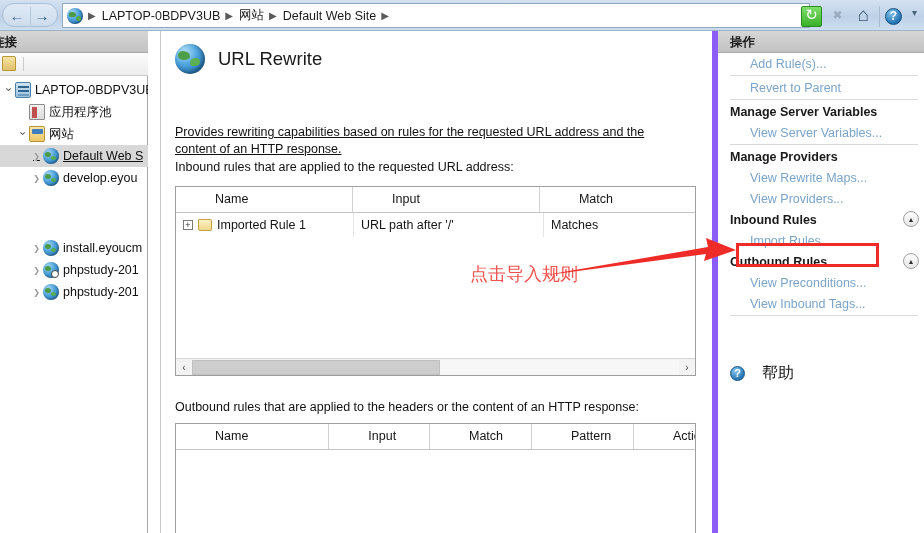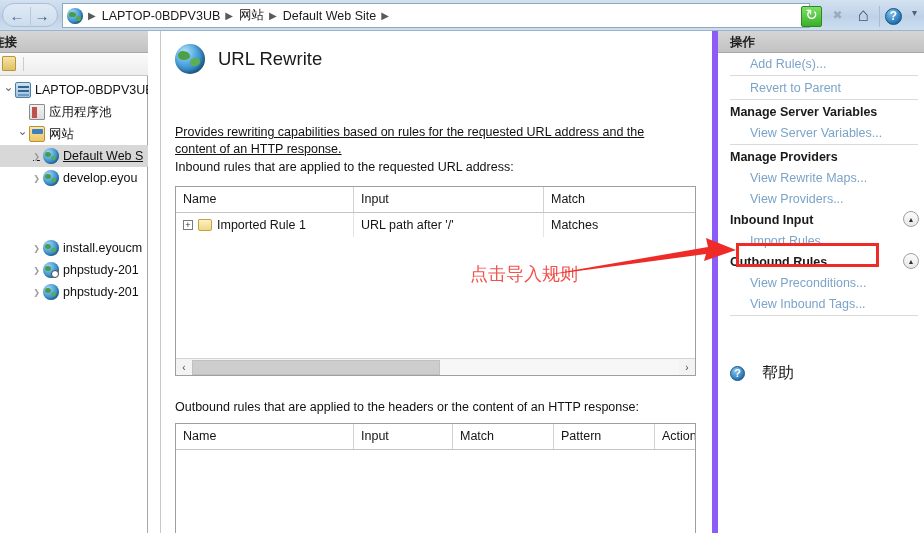--- a/index.html
+++ b/index.html
@@ -126,21 +126,21 @@
      background:#5cb053; border-radius:55% 45% 50% 45%; }
   .page-title { font-size:18.5px; color:#1b1b1b; }
 
   .para { position:absolute; left:14px; width:520px; font-size:12.5px; color:#111111; line-height:17px; }
   .p1 { top:93px;text-decoration:underline; }
   .p2 { top:128px; }
   .p3 { top:368px; }
 
   .grid { position:absolute; border:1px solid #9f9f9f; background:#ffffff; }
   .grid-head { display:flex; height:26px; border-bottom:1px solid #c4c4c4; background:#ffffff; }
-  .gh-cell { font-size:12.5px; color:#151515; padding:5px 0 0 7px; border-right:1px solid #d2d2d2; overflow:hidden; white-space:nowrap; }
+  .gh-cell { font-size:12.5px; color:#151515; padding:5px 0 0 7px; border-right:1px solid #d2d2d2; overflow:hidden; white-space:nowrap;margin-left:32px; }
   .gh-cell:last-child { border-right:none; }
   .grid-body { position:relative; }
   .grow { display:flex; height:24px; align-items:center; }
   .gb-cell { font-size:12.5px; color:#151515; padding-left:7px; height:100%; display:flex; align-items:center;
      border-right:1px solid #e4e4e4; overflow:hidden; white-space:nowrap; }
   .gb-cell:last-child { border-right:none; }
   .expander { display:inline-block; width:10px; height:10px; border:1px solid #7a7a7a; background:#fff;
      font-size:9px; line-height:8px; text-align:center; color:#333; margin-right:5px; flex:0 0 auto; }
   .ic-rule { width:14px; height:12px; flex:0 0 14px; margin-right:5px;
      background: linear-gradient(to bottom,#fdf0c4,#f0d88a); border:1px solid #c3a23f; border-radius:1px 2px 2px 2px; }
@@ -348,21 +348,21 @@
         <div class="rp-item rp-group">
           <span>Manage Providers</span>
         </div>
         <div class="rp-item rp-link">
           <span>View Rewrite Maps...</span>
         </div>
         <div class="rp-item rp-link">
           <span>View Providers...</span>
         </div>
         <div class="rp-item rp-group">
-          <span>Inbound Input</span>
+          <span>Inbound Rules</span>
           <span class="rp-chev"></span>
         </div>
         <div class="rp-item rp-link">
           <span>Import Rules...</span>
         </div>
         <div class="rp-item rp-group">
           <span>Outbound Rules</span>
           <span class="rp-chev"></span>
         </div>
         <div class="rp-item rp-link">

